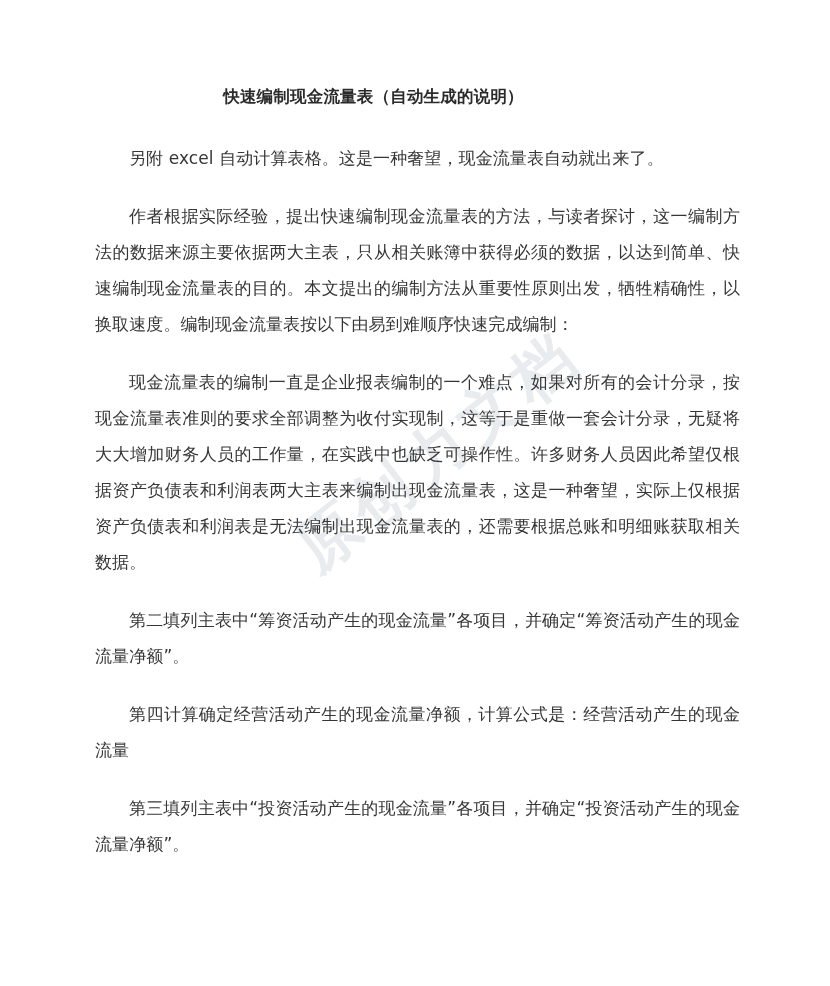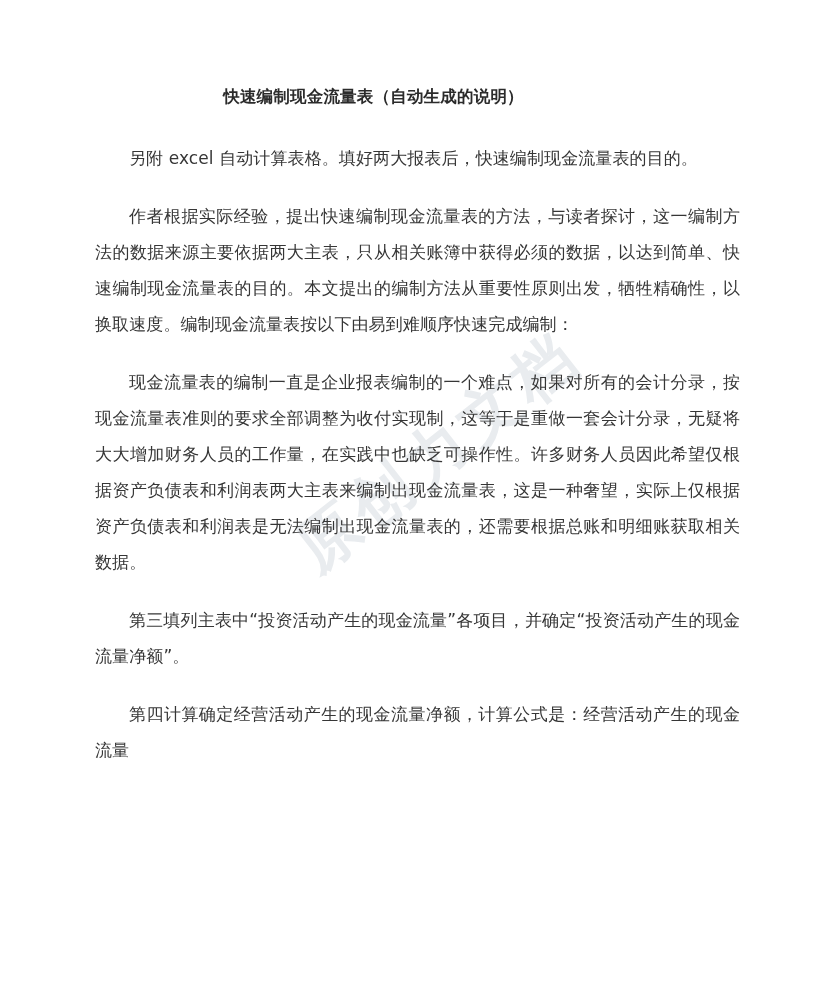--- a/index.html
+++ b/index.html
@@ -93,21 +93,22 @@
 
   <div class="watermark">
     <div class="watermark-text">原创力文档</div>
   </div>
 
   <div class="content">
 
     <h1 class="doc-title">快速编制现金流量表（自动生成的说明）</h1>
 
     <div class="body-block">
-      <p class="para">另附 excel 自动计算表格。填好两大报表后，快速编制现金流量表的目的。</p>
+      <p class="para">另附 excel 自动计算表格。这是一种奢望，现金流量表自动就出来了。</p>
       <p class="para">作者根据实际经验，提出快速编制现金流量表的方法，与读者探讨，这一编制方法的数据来源主要依据两大主表，只从相关账簿中获得必须的数据，以达到简单、快速编制现金流量表的目的。本文提出的编制方法从重要性原则出发，牺牲精确性，以换取速度。编制现金流量表按以下由易到难顺序快速完成编制：</p>
       <p class="para">现金流量表的编制一直是企业报表编制的一个难点，如果对所有的会计分录，按现金流量表准则的要求全部调整为收付实现制，这等于是重做一套会计分录，无疑将大大增加财务人员的工作量，在实践中也缺乏可操作性。许多财务人员因此希望仅根据资产负债表和利润表两大主表来编制出现金流量表，这是一种奢望，实际上仅根据资产负债表和利润表是无法编制出现金流量表的，还需要根据总账和明细账获取相关数据。</p>
+      <p class="para">第二填列主表中“筹资活动产生的现金流量”各项目，并确定“筹资活动产生的现金流量净额”。</p>
+      <p class="para">第四计算确定经营活动产生的现金流量净额，计算公式是：经营活动产生的现金流量</p>
       <p class="para">第三填列主表中“投资活动产生的现金流量”各项目，并确定“投资活动产生的现金流量净额”。</p>
-      <p class="para">第四计算确定经营活动产生的现金流量净额，计算公式是：经营活动产生的现金流量</p>
     </div>
 
   </div>
 </div>
 
 </body></html>

